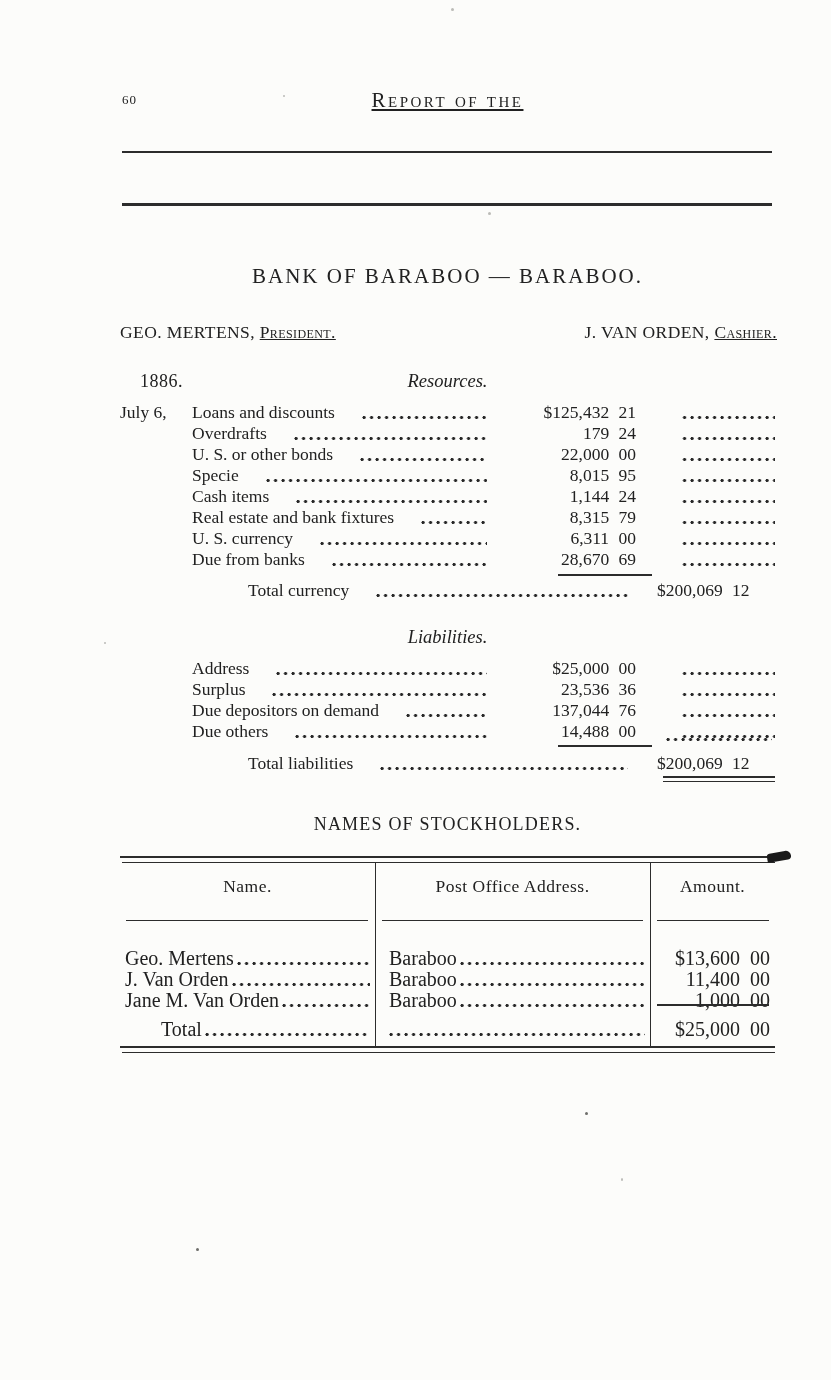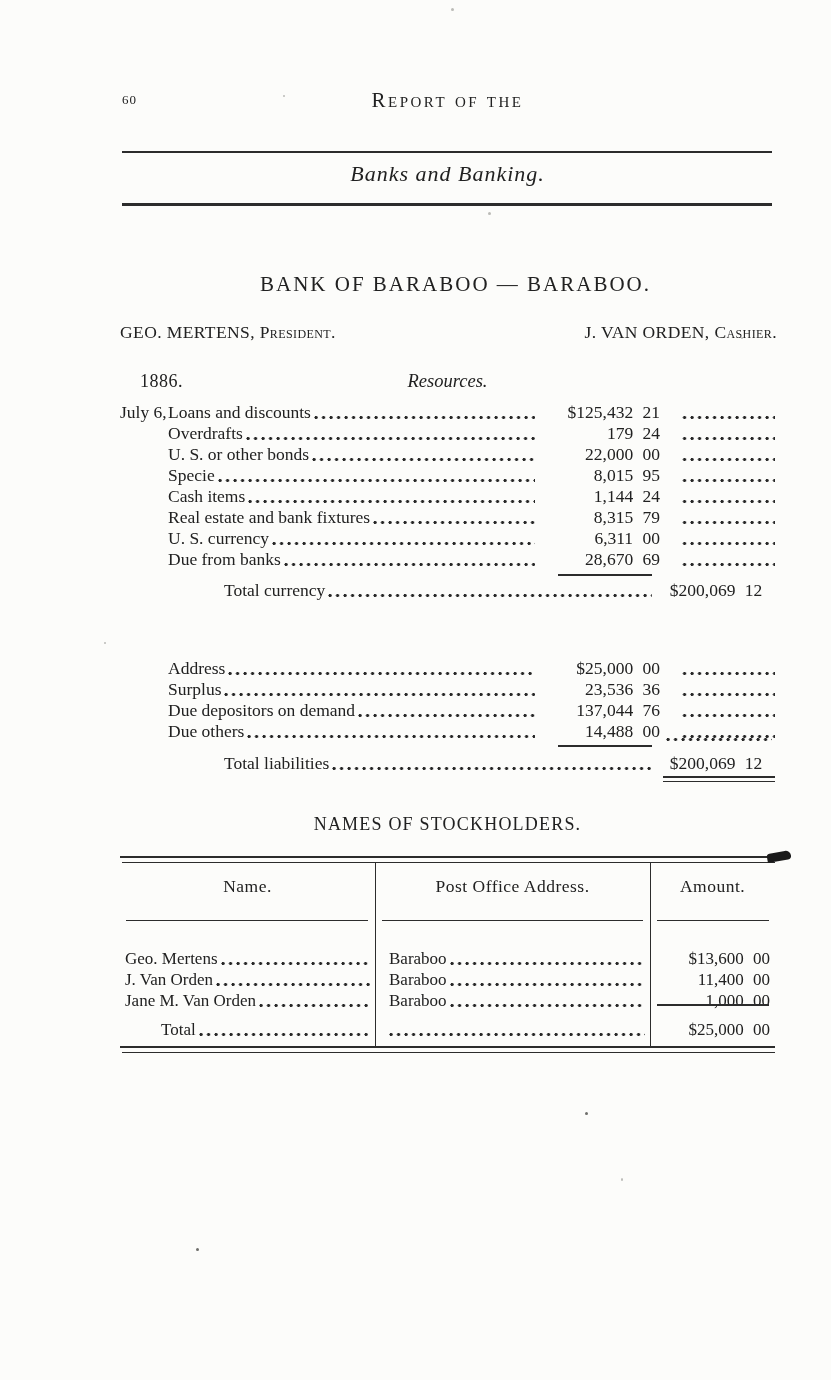--- a/index.html
+++ b/index.html
@@ -5,79 +5,78 @@
   html,body { margin:0; padding:0; background:#fcfcfa; }
   .page {
     position:relative; width:831px; height:1380px;
     background:#fcfcfa; overflow:hidden;
     font-family:"Liberation Serif","DejaVu Serif",serif;
     color:#212121;
     -webkit-font-smoothing:antialiased;
   }
   .abs { position:absolute; }
   .ital { font-style:italic; }
-  .sc { font-variant:small-caps; }
+  .sc { font-variant:small-caps;text-decoration:underline; }
 
   
   .hrule { position:absolute; background:#2c2c2c; }
 
   
   .pageno { position:absolute; left:122px; top:92px; font-size:13px; letter-spacing:1px; }
   .runhead { position:absolute; left:120px; width:655px; top:88px; font-size:21px; letter-spacing:2.5px; text-align:center; }
   .subhead { position:absolute; left:120px; width:655px; top:161px; font-size:22px; text-align:center; letter-spacing:1px; }
 
-  .bank-title { position:absolute; left:120px; width:655px; top:264px; font-size:21px; text-align:center; letter-spacing:2px; font-weight:normal; margin:8px; }
+  .bank-title { position:absolute; left:120px; width:655px; top:264px; font-size:21px; text-align:center; letter-spacing:2px; font-weight:normal; margin:0; }
 
   .officers { position:absolute; left:120px; width:657px; top:322px; display:flex; justify-content:space-between; font-size:17.5px; letter-spacing:.4px; }
 
   
   .stmt-head { position:absolute; left:120px; width:655px; height:22px; }
   .stmt-year { position:absolute; left:20px; top:0; font-size:18px; letter-spacing:.5px; }
   .stmt-title { position:absolute; left:0; width:100%; top:0; text-align:center; font-size:18.5px; }
 
   .rows { position:absolute; left:120px; width:655px; }
-  .srow { display:flex; height:21px; line-height:21px; font-size:17.5px; white-space:nowrap; }
+  .srow { display:flex; height:21px; line-height:21px; font-size:17.5px; white-space:nowrap;gap:24px; }
   .cdate { width:48px; flex:0 0 auto; overflow:visible; }
   .clabel { flex:0 0 auto; }
   .camt { width:120px; flex:0 0 auto; text-align:right; word-spacing:5px; }
-  .ctotal { width:118px; flex:0 0 auto; text-align:center; word-spacing:5px; }
+  .ctotal { width:118px; flex:0 0 auto; text-align:left; word-spacing:5px; }
   .cindent { width:104px; flex:0 0 auto; }
 
   .dots {
     background-image:radial-gradient(circle at 2px 50%, #262626 1.35px, rgba(0,0,0,0) 1.85px);
     background-size:7.5px 5px; background-repeat:repeat-x; background-position:left bottom;
     height:5px; align-self:flex-end; margin-bottom:3px;
   }
   .lead { flex:1 1 auto; margin-left:3px; margin-right:5px; }
   .tail { flex:0 0 auto; width:115px; padding-left:20px; box-sizing:border-box; background-clip:content-box; }
 
   
   .sh-heading { position:absolute; left:120px; width:655px; top:814px; text-align:center; font-size:18px; letter-spacing:1.2px; }
   .shtable { position:absolute; left:120px; top:856px; width:655px; height:202px; }
   .shtable .vline { position:absolute; top:7px; height:185px; width:1.4px; background:#2c2c2c; }
   .th-cell { position:absolute; top:20px; font-size:17.5px; text-align:center; letter-spacing:.5px; }
-  .trow { display:flex; height:21px; line-height:21px; font-size:17px; white-space:nowrap; }
+  .trow { display:flex; height:21px; line-height:21px; font-size:20px; white-space:nowrap; }
   .tc-name { width:255px; flex:0 0 auto; display:flex; padding-left:5px; box-sizing:border-box; }
   .tc-addr { width:275px; flex:0 0 auto; display:flex; padding-left:14px; box-sizing:border-box; }
   .tc-amt  { width:125px; flex:0 0 auto; text-align:right; padding-right:5px; box-sizing:border-box; word-spacing:5px; }
   .tindent { width:36px; flex:0 0 auto; }
   .blob { position:absolute; right:-16px; top:-4px; width:24px; height:9px; background:#1a1a1a; border-radius:5px 9px 6px 2px; transform:rotate(-10deg); }
 
   .speck { position:absolute; background:#8f8f8a; border-radius:50%; opacity:.6; }
 </style>
 </head>
 <body>
 
 <div class="page">
 
   <span class="pageno">60</span>
   <div class="runhead sc">Report of the</div>
 
   <div class="hrule" style="left:122px; top:151px; width:650px; height:2px;"></div>
-  <div class="subhead ital">Banks and Banking.</div>
   <div class="hrule" style="left:122px; top:203px; width:650px; height:2.5px;"></div>
 
   <h1 class="bank-title">BANK OF BARABOO — BARABOO.</h1>
   <div class="officers">
     <span><span>GEO. MERTENS,</span> <span class="sc">President.</span></span>
     <span><span>J. VAN ORDEN,</span> <span class="sc">Cashier.</span></span>
   </div>
 
   <div class="stmt-head" style="top:371px;">
     <span class="stmt-year">1886.</span>
@@ -147,20 +146,23 @@
 
   <div class="rows" style="top:580px;">
     <div class="srow">
       <span class="cindent"></span>
       <span class="clabel">Total currency</span>
       <span class="lead dots"></span>
       <span class="ctotal">$200,069 12</span>
     </div>
   </div>
 
+  <div class="stmt-head" style="top:627px;">
+    <span class="stmt-title ital">Liabilities.</span>
+  </div>
 
   <div class="rows" style="top:658px;">
     <div class="srow">
       <span class="cdate"></span>
       <span class="clabel">Address</span>
       <span class="lead dots"></span>
       <span class="camt">$25,000 00</span>
       <span class="tail dots"></span>
     </div>
     <div class="srow">

